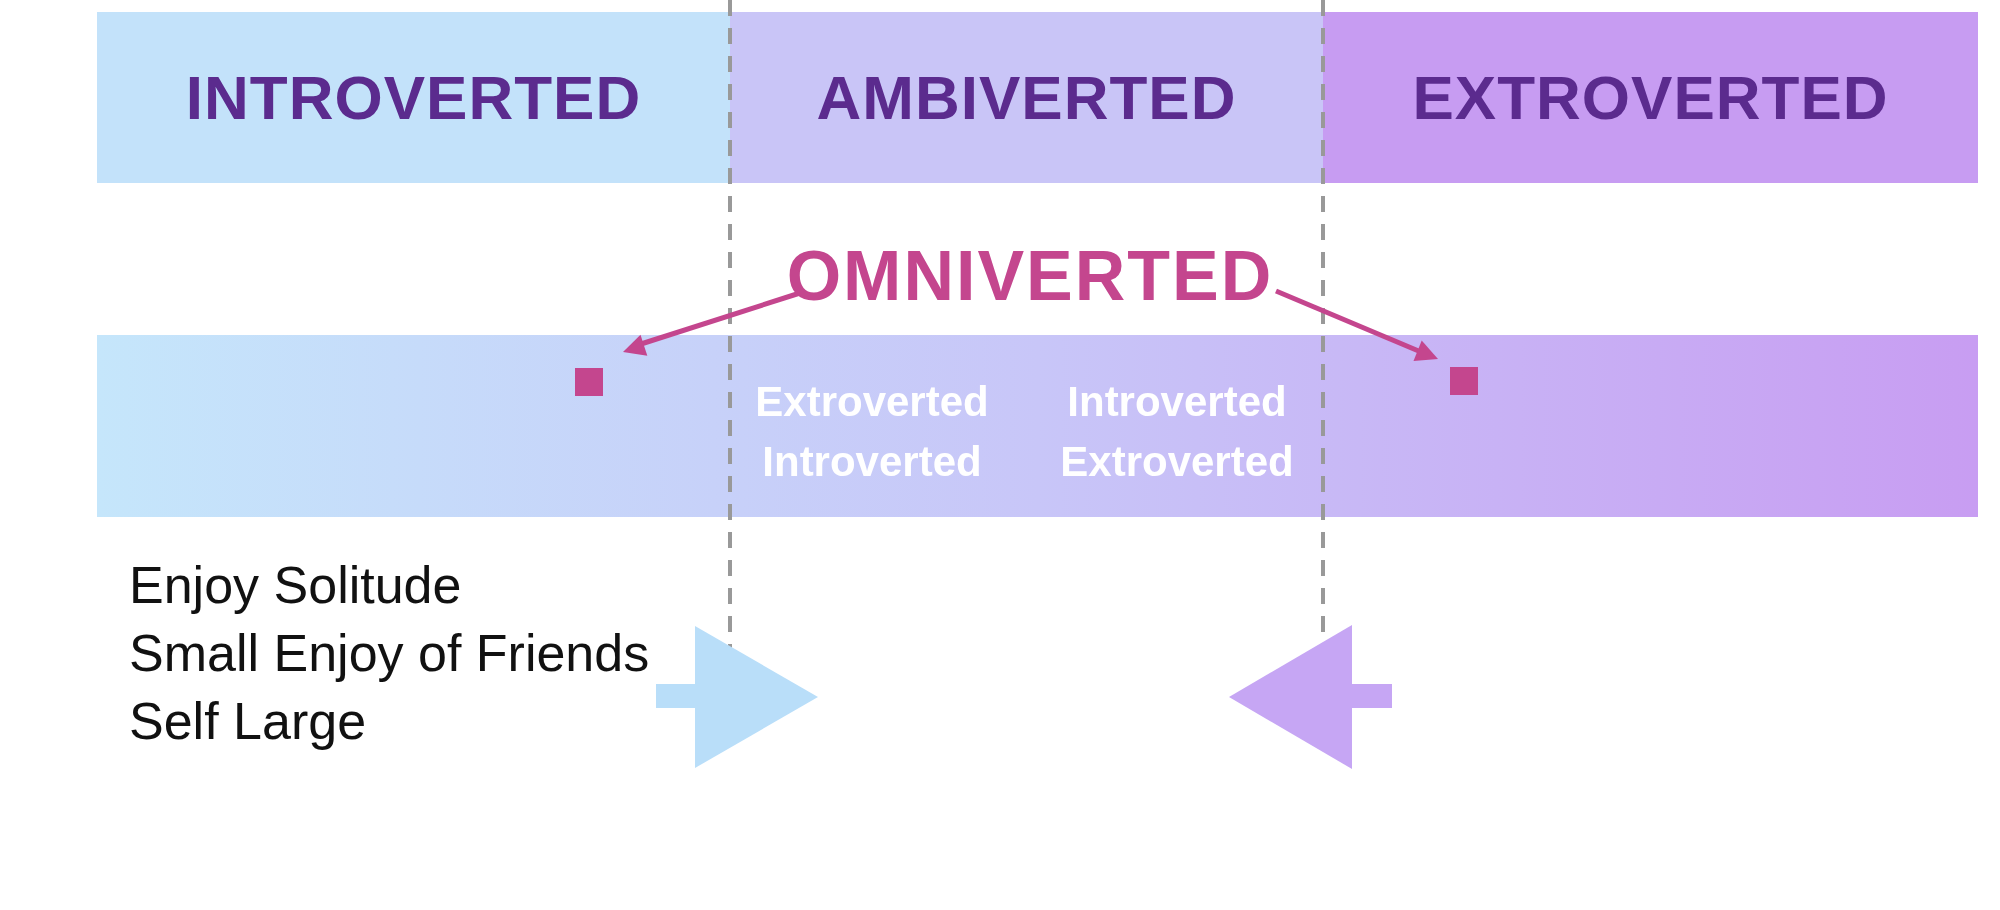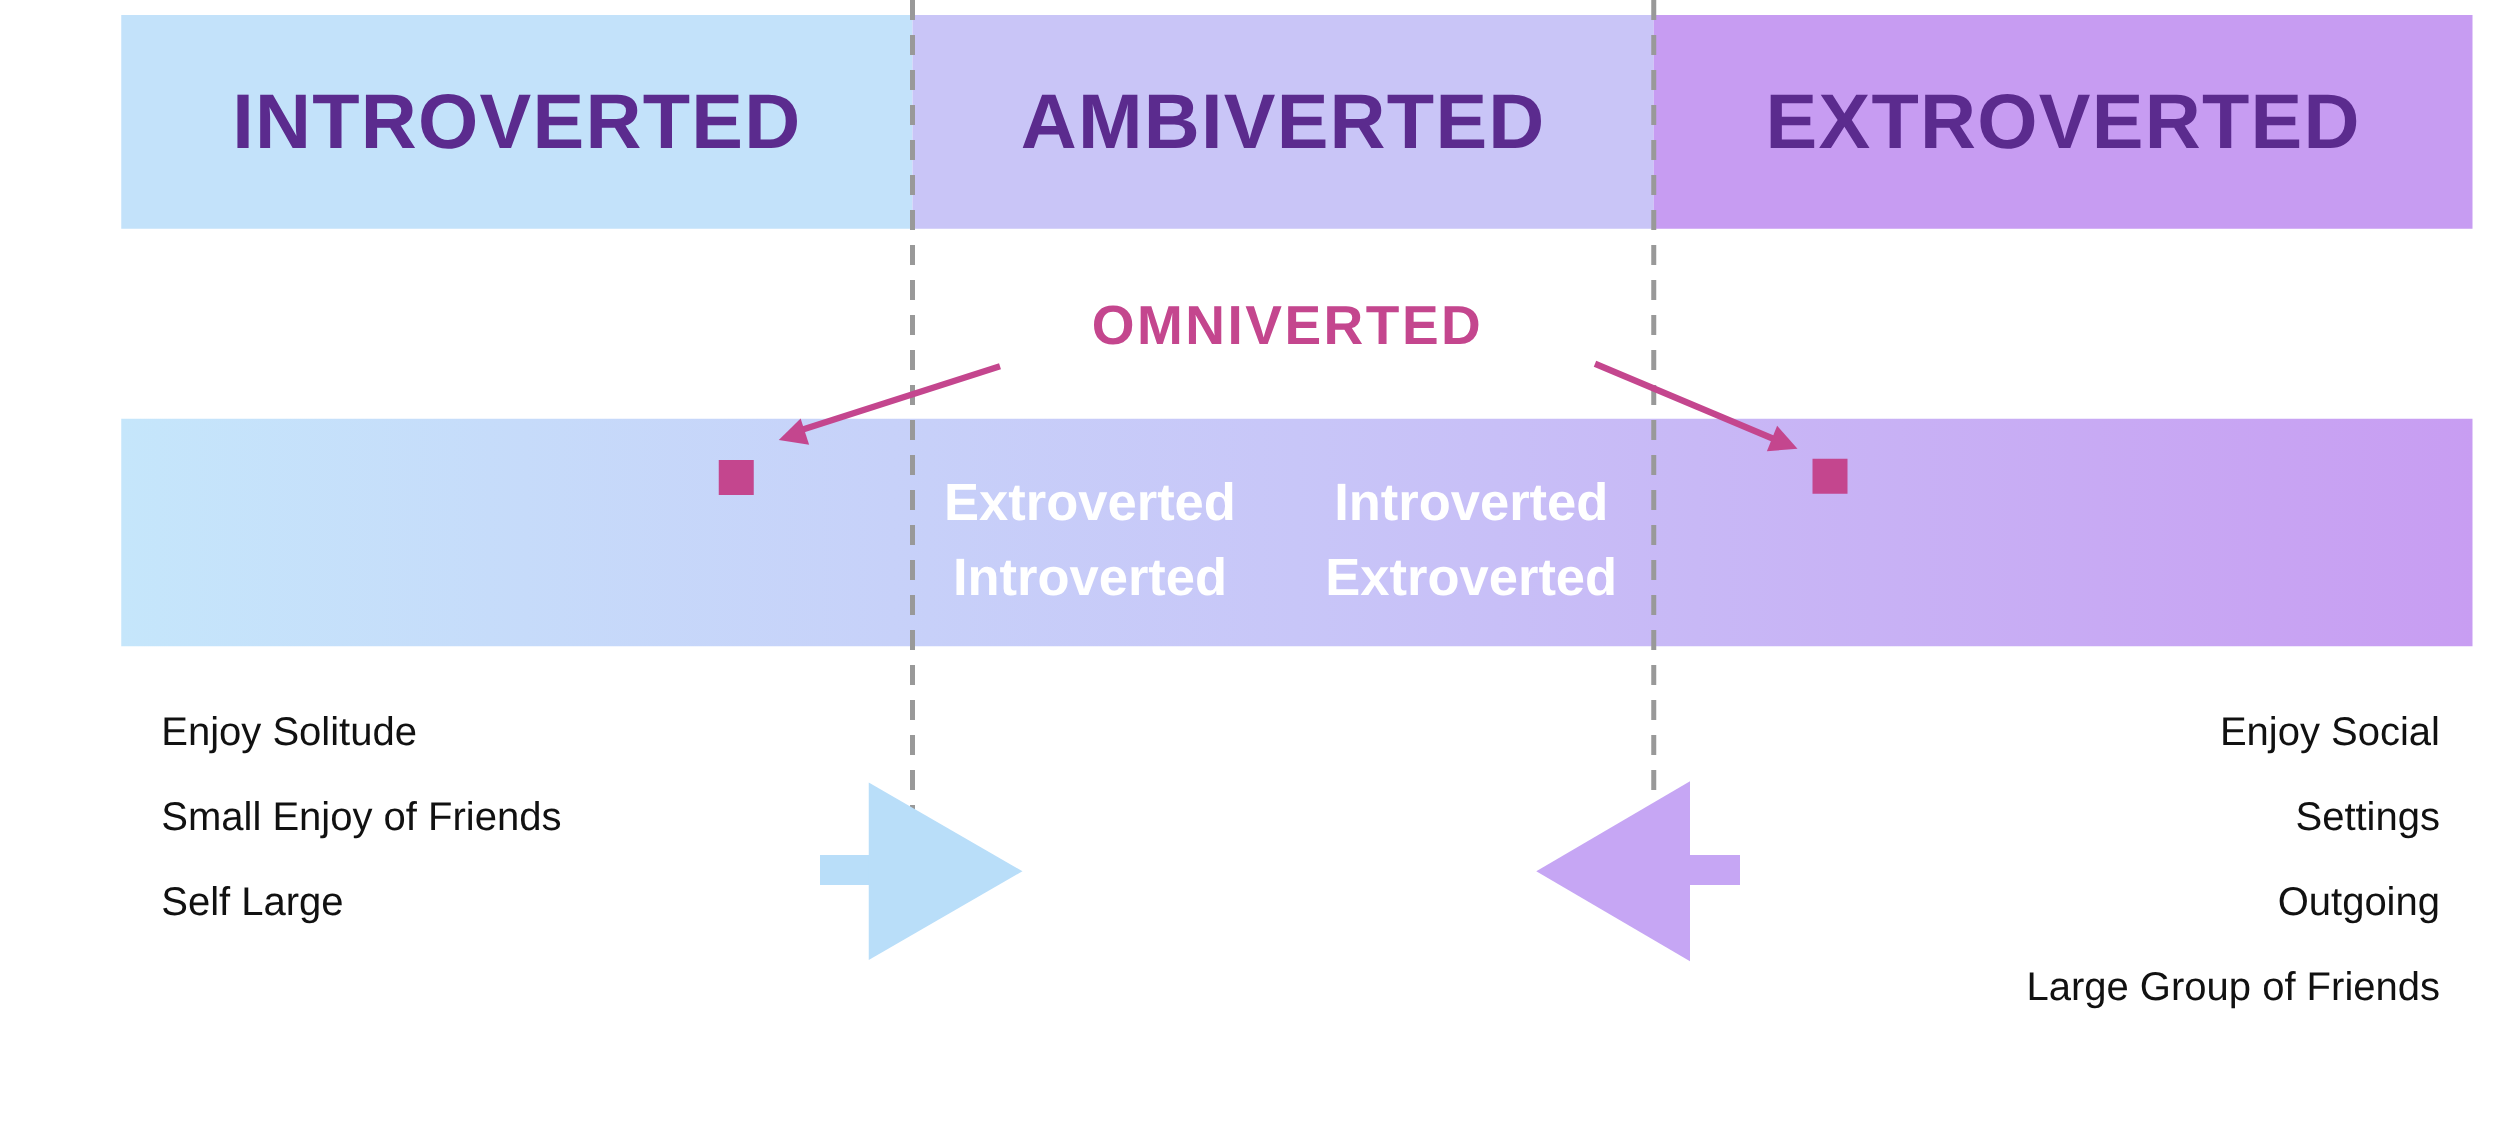--- a/index.html
+++ b/index.html
@@ -15,36 +15,36 @@
   .seg-intro{width:633px;background:var(--intro-bg);}
   .seg-ambi{width:593px;background:var(--ambi-bg);}
   .seg-extro{width:655px;background:var(--extro-bg);}
   
   .dashline{position:absolute;top:0;width:4px;height:705px;z-index:3;
     background:repeating-linear-gradient(to bottom,var(--dash) 0px,var(--dash) 16px,transparent 16px,transparent 28px);}
   .dash-left{left:688px;}
   .dash-right{left:1281px;}
   
   .omni{position:absolute;left:690px;top:236px;width:600px;text-align:center;z-index:4;
-        font-size:44px;font-weight:bold;letter-spacing:2px;color:var(--pink);}
+        font-size:70px;font-weight:bold;letter-spacing:2px;color:var(--pink);}
   
   .grad-bar{position:absolute;left:57px;top:335px;width:1881px;height:182px;z-index:1;
     background:linear-gradient(90deg,var(--bar-grad-start) 0%,var(--bar-grad-mid) 50%,var(--bar-grad-end) 100%);}
   
   .bar-col{position:absolute;top:372px;width:310px;text-align:center;z-index:2;
            color:var(--bar-text);font-size:42px;font-weight:bold;line-height:60px;}
   .bar-col-a{left:677px;}
   .bar-col-b{left:982px;}
   .bar-line{display:block;}
   
   .marker-sq{position:absolute;width:28px;height:28px;background:var(--pink);z-index:2;}
   .sq-left{left:535px;top:368px;}
   .sq-right{left:1410px;top:367px;}
   
-  .trait-list{position:absolute;top:551px;z-index:2;font-size:32px;font-weight:500;
+  .trait-list{position:absolute;top:551px;z-index:2;font-size:52px;font-weight:500;
               line-height:68px;color:var(--list-text);}
   .list-left{left:89px;text-align:left;}
   .list-right{right:88px;text-align:right;}
   
   .overlay{position:absolute;left:0;top:0;z-index:5;pointer-events:none;}
 </style>
 </head>
 <body>
 
 <div class="canvas">
@@ -79,26 +79,20 @@
     <span class="bar-line">Introverted</span>
     <span class="bar-line">Extroverted</span>
   </div>
 
   <div class="trait-list list-left">
     <div>Enjoy Solitude</div>
     <div>Small Enjoy of Friends</div>
     <div>Self Large</div>
   </div>
 
-  <div class="trait-list list-right">
-    <div>Enjoy Social</div>
-    <div>Settings</div>
-    <div>Outgoing</div>
-    <div>Large Group of Friends</div>
-  </div>
 
   <svg class="overlay" width="2000" height="910" viewBox="0 0 2000 910">
 
     <line x1="760" y1="293" x2="601" y2="344" stroke="var(--pink)" stroke-width="5"></line>
     <polygon points="583,352 600.5,334.7 607.3,355.7" fill="var(--pink)"></polygon>
 
     <line x1="1236" y1="291" x2="1381" y2="352" stroke="var(--pink)" stroke-width="5"></line>
     <polygon points="1398,359 1373.5,361 1381.7,340.6" fill="var(--pink)"></polygon>
 
     <g>

